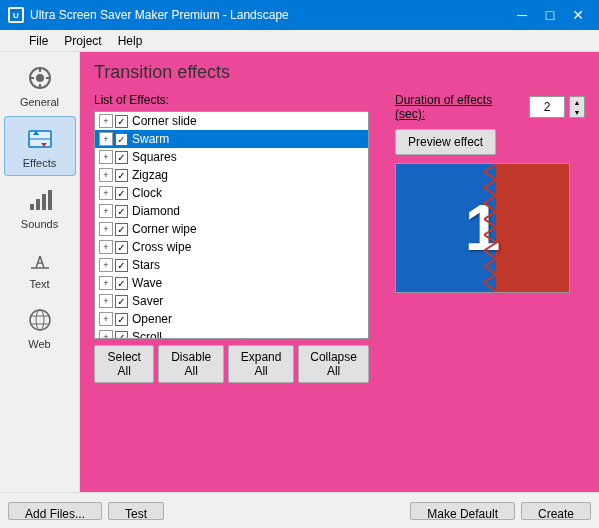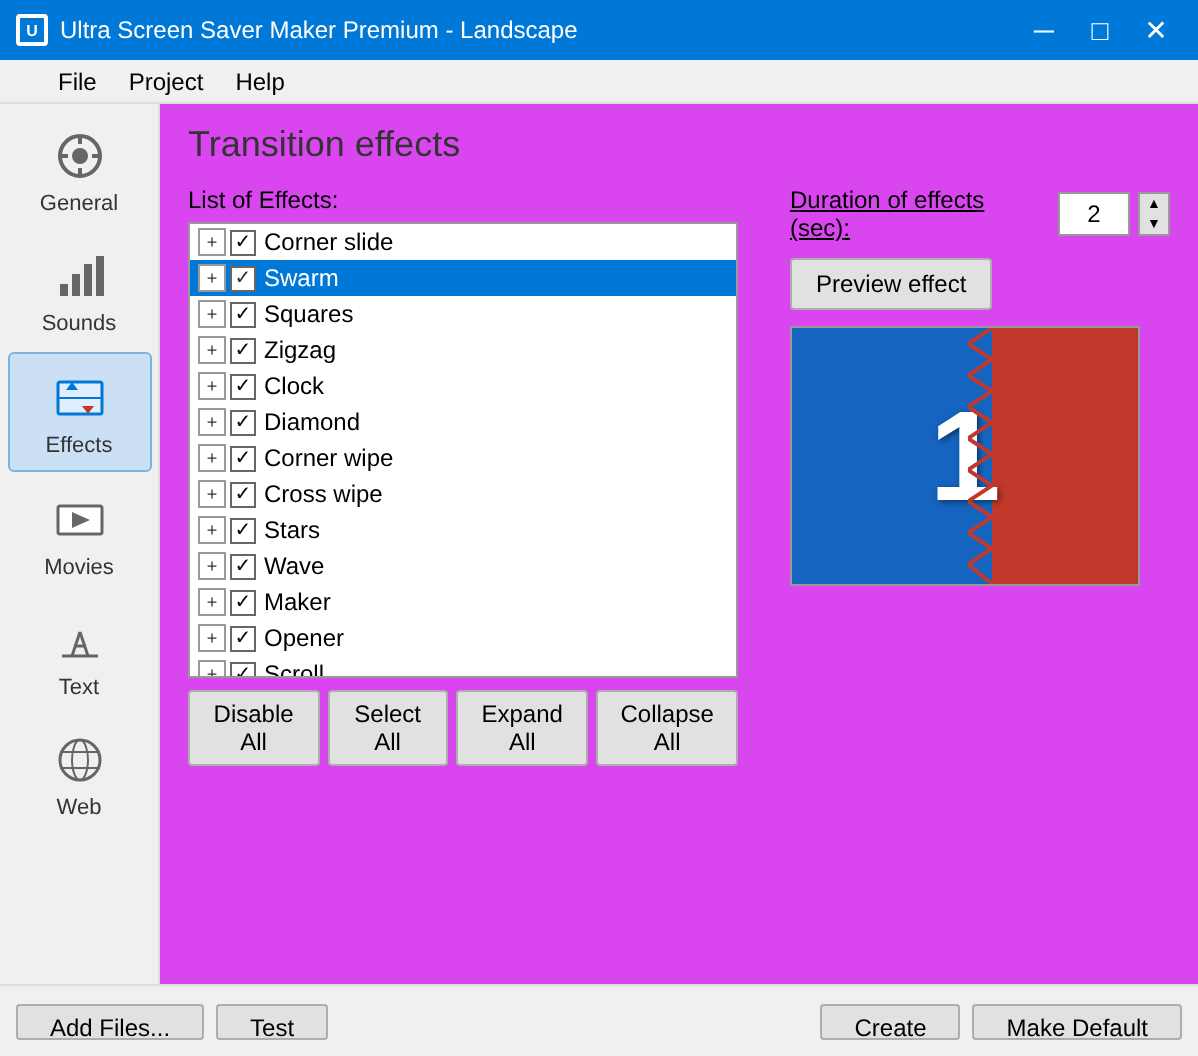--- a/index.html
+++ b/index.html
@@ -116,21 +116,21 @@
       color: #333;
     }
 
     
     .icon svg { width: 28px; height: 28px; }
 
     
     .content {
       flex: 1;
       padding: 10px 14px;
-      background: #d946ef;
+      background: #ec4899;
       overflow: hidden;
     }
     .page-title {
       font-size: 18px;
       color: #333;
       margin-bottom: 10px;
       font-weight: 400;
     }
     .content-inner {
       display: flex;
@@ -356,53 +356,44 @@
           <line x1="14" y1="4" x2="14" y2="8" stroke="#666" stroke-width="2"></line>
           <line x1="14" y1="20" x2="14" y2="24" stroke="#666" stroke-width="2"></line>
           <line x1="4" y1="14" x2="8" y2="14" stroke="#666" stroke-width="2"></line>
           <line x1="20" y1="14" x2="24" y2="14" stroke="#666" stroke-width="2"></line>
         </svg>
       </div>
       <span class="label">General</span>
     </div>
 
 
+    <div class="sidebar-item active">
+      <div class="icon">
+        <svg viewBox="0 0 28 28" fill="none" xmlns="http://www.w3.org/2000/svg">
+          <rect x="3" y="6" width="22" height="16" rx="1" stroke="#0078d7" stroke-width="1.5" fill="#e0eeff"></rect>
+          <line x1="3" y1="14" x2="25" y2="14" stroke="#0078d7" stroke-width="1"></line>
+          <polygon points="7,10 13,10 10,6" fill="#0078d7"></polygon>
+          <polygon points="15,18 21,18 18,22" fill="#c0392b"></polygon>
+        </svg>
+      </div>
+      <span class="label">Effects</span>
+    </div>
+
     <div class="sidebar-item">
       <div class="icon">
         <svg viewBox="0 0 28 28" fill="none" xmlns="http://www.w3.org/2000/svg">
           <rect x="4" y="18" width="4" height="6" fill="#666"></rect>
           <rect x="10" y="13" width="4" height="11" fill="#666"></rect>
           <rect x="16" y="8" width="4" height="16" fill="#666"></rect>
           <rect x="22" y="4" width="4" height="20" fill="#666"></rect>
         </svg>
       </div>
       <span class="label">Sounds</span>
     </div>
 
-    <div class="sidebar-item active">
-      <div class="icon">
-        <svg viewBox="0 0 28 28" fill="none" xmlns="http://www.w3.org/2000/svg">
-          <rect x="3" y="6" width="22" height="16" rx="1" stroke="#0078d7" stroke-width="1.5" fill="#e0eeff"></rect>
-          <line x1="3" y1="14" x2="25" y2="14" stroke="#0078d7" stroke-width="1"></line>
-          <polygon points="7,10 13,10 10,6" fill="#0078d7"></polygon>
-          <polygon points="15,18 21,18 18,22" fill="#c0392b"></polygon>
-        </svg>
-      </div>
-      <span class="label">Effects</span>
-    </div>
-
-    <div class="sidebar-item">
-      <div class="icon">
-        <svg viewBox="0 0 28 28" fill="none" xmlns="http://www.w3.org/2000/svg">
-          <rect x="3" y="7" width="22" height="14" rx="1" stroke="#666" stroke-width="1.5" fill="white"></rect>
-          <polygon points="10,10 10,18 19,14" fill="#666"></polygon>
-        </svg>
-      </div>
-      <span class="label">Movies</span>
-    </div>
 
     <div class="sidebar-item">
       <div class="icon">
         <svg viewBox="0 0 28 28" fill="none" xmlns="http://www.w3.org/2000/svg">
           <line x1="5" y1="22" x2="23" y2="22" stroke="#666" stroke-width="1.5"></line>
           <line x1="10" y1="22" x2="14" y2="10" stroke="#666" stroke-width="1.5"></line>
           <line x1="18" y1="22" x2="14" y2="10" stroke="#666" stroke-width="1.5"></line>
           <line x1="11" y1="17" x2="17" y2="17" stroke="#666" stroke-width="1.5"></line>
         </svg>
       </div>
@@ -476,36 +467,36 @@
               <span class="effect-name">Stars</span>
             </div>
             <div class="effect-item">
               <div class="expand-btn">+</div>
               <div class="checkbox">✓</div>
               <span class="effect-name">Wave</span>
             </div>
             <div class="effect-item">
               <div class="expand-btn">+</div>
               <div class="checkbox">✓</div>
-              <span class="effect-name">Maker</span>
+              <span class="effect-name">Saver</span>
             </div>
             <div class="effect-item">
               <div class="expand-btn">+</div>
               <div class="checkbox">✓</div>
               <span class="effect-name">Opener</span>
             </div>
             <div class="effect-item">
               <div class="expand-btn">+</div>
               <div class="checkbox">✓</div>
               <span class="effect-name">Scroll</span>
             </div>
           </div>
         <div class="buttons-row">
+          <button class="btn">Select All</button>
           <button class="btn">Disable All</button>
-          <button class="btn">Select All</button>
           <button class="btn">Expand All</button>
           <button class="btn">Collapse All</button>
         </div>
       </div>
 
       <div class="right-panel">
         <div class="duration-row">
           <span class="duration-label">Duration of effects (sec):</span>
           <input type="text" class="duration-input" value="2" style="">
           <div class="spinner">
@@ -528,16 +519,16 @@
     </div>
   </div>
 </div>
 
 <div class="bottom-bar">
   <div class="bottom-left">
     <button class="bottom-btn">Add Files...</button>
     <button class="bottom-btn">Test</button>
   </div>
   <div class="bottom-right">
+    <button class="bottom-btn">Make Default</button>
     <button class="bottom-btn">Create</button>
-    <button class="bottom-btn">Make Default</button>
   </div>
 </div>
 
 </body></html>

